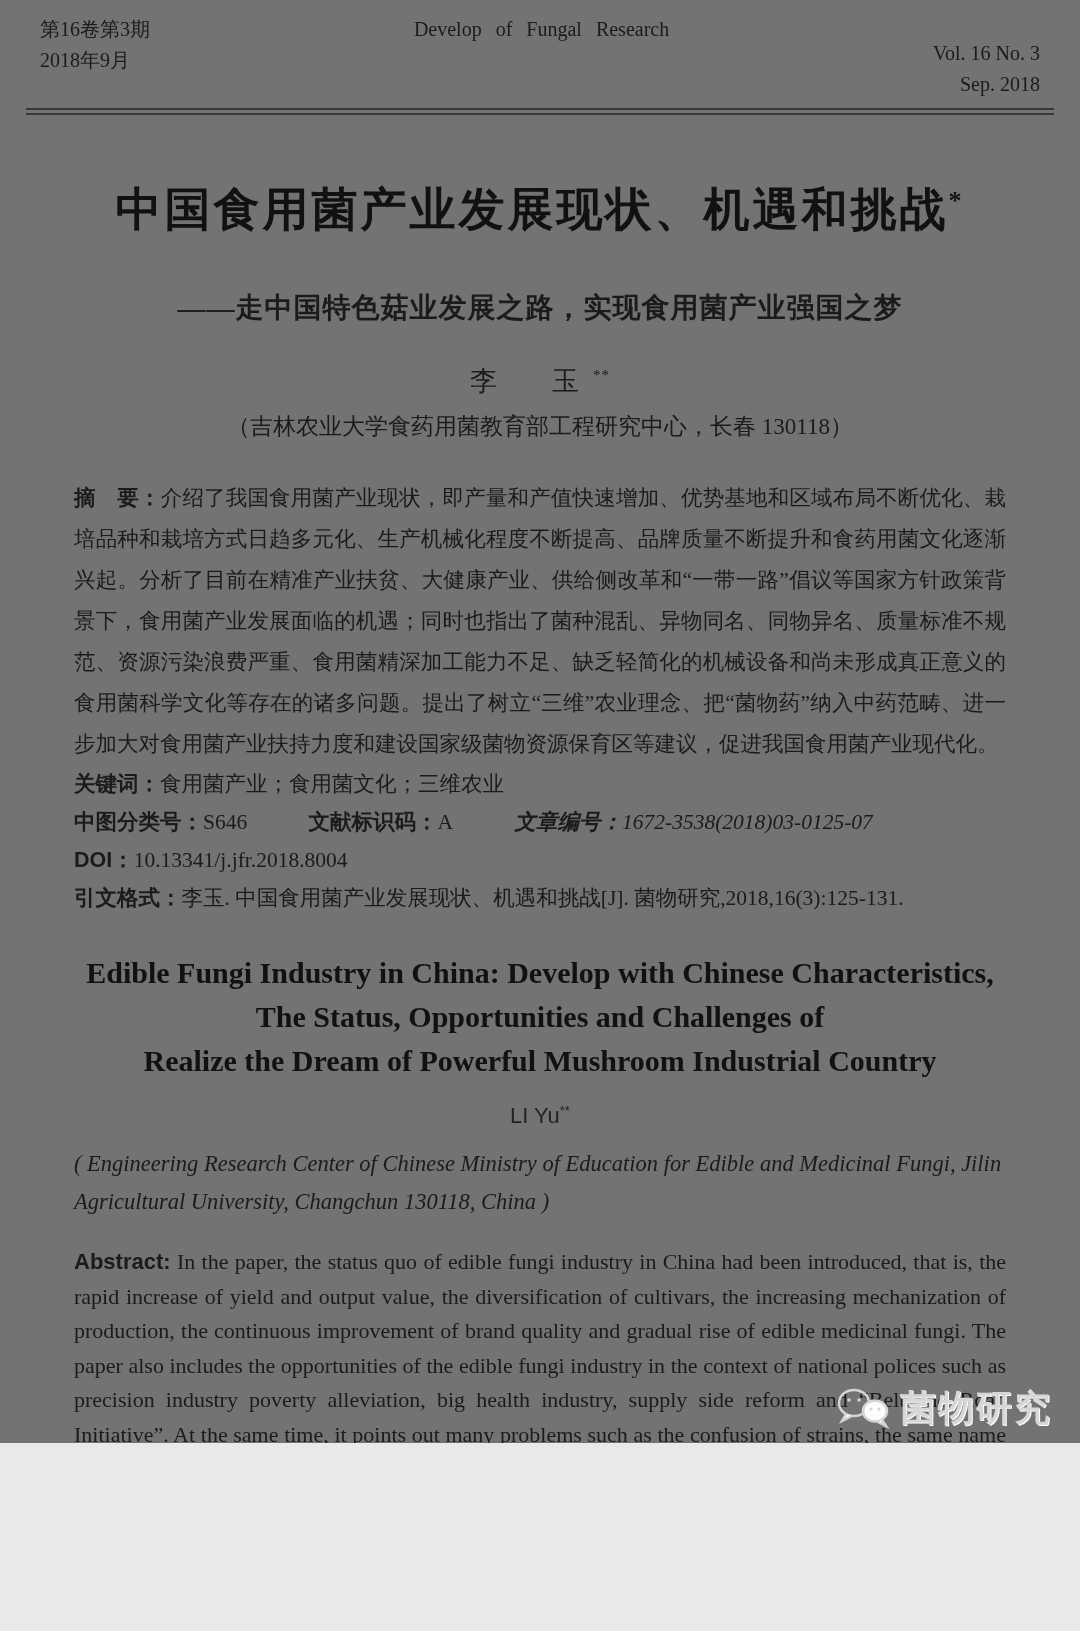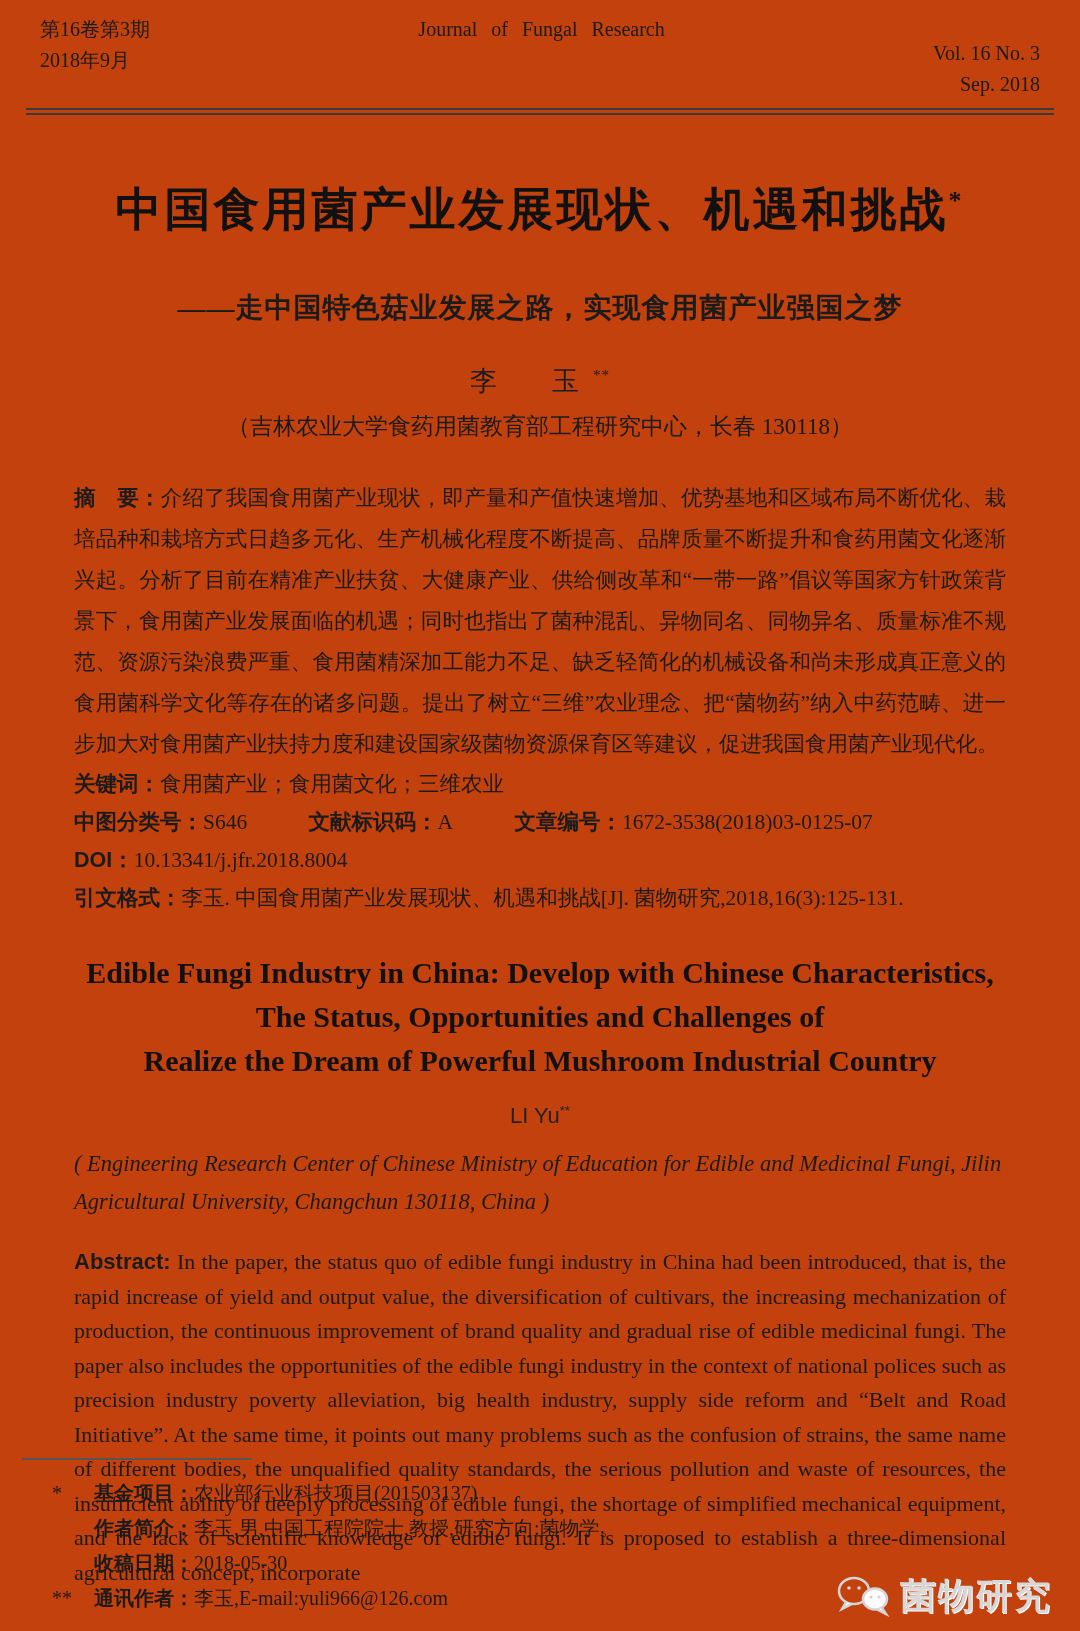--- a/index.html
+++ b/index.html
@@ -1,20 +1,20 @@
 <!DOCTYPE html>
 <html><head>
 <meta charset="utf-8">
 <style>
   html,body{margin:0;padding:0;background:#e9e9e9;}
   .page{
     position:relative;
-    width:1080px;height:1631px;
+    width:1080px;height:1443px;
     margin:0 auto;
-    background:#c2410c;
+    background:#737373;
     color:#1b1b1b;
     font-family:"Liberation Serif","DejaVu Serif",serif;
     overflow:hidden;
     box-sizing:border-box;
   }
   
   .page-header{
     display:flex;justify-content:space-between;align-items:flex-start;
     padding:14px 40px 6px 40px;
     font-size:20px;line-height:31px;
@@ -56,21 +56,21 @@
   .abs-cn{
     margin:36px 74px 0 74px;
     font-size:21.5px;line-height:41px;
     text-align:justify;
   }
   .lbl{font-weight:bold;font-family:"Liberation Sans","DejaVu Sans",sans-serif;}
   .kw-line,.meta-line,.doi-line,.cite-line{
     margin:0 74px;font-size:21.5px;line-height:38px;
   }
   .meta-line .pair{margin-right:56px;white-space:nowrap;}
-  .meta-line .pair:last-child{margin-right:16px;}
+  .meta-line .pair:last-child{margin-right:16px;font-style:italic;}
   
   .title-en{
     margin:34px 60px 0 60px;
     text-align:center;
     font-size:30px;font-weight:bold;line-height:44px;
     color:#111;
   }
   .author-en{
     margin-top:20px;text-align:center;
     font-family:"Liberation Sans","DejaVu Sans",sans-serif;
@@ -126,21 +126,21 @@
 <body>
 
 <div class="page">
 
   <header class="page-header">
     <div class="hdr-left">
       <div>第16卷第3期</div>
       <div>2018年9月</div>
     </div>
     <div class="hdr-center">
-      <div class="journal-en">Journal  of  Fungal  Research</div>
+      <div class="journal-en">Develop  of  Fungal  Research</div>
     </div>
     <div class="hdr-right">
       <div>Vol. 16 No. 3</div>
       <div>Sep. 2018</div>
     </div>
   </header>
   <div class="double-rule"></div>
 
   <h1 class="title-cn"><span>中国食用菌产业发展现状、机遇和挑战</span><sup>*</sup></h1>
 

